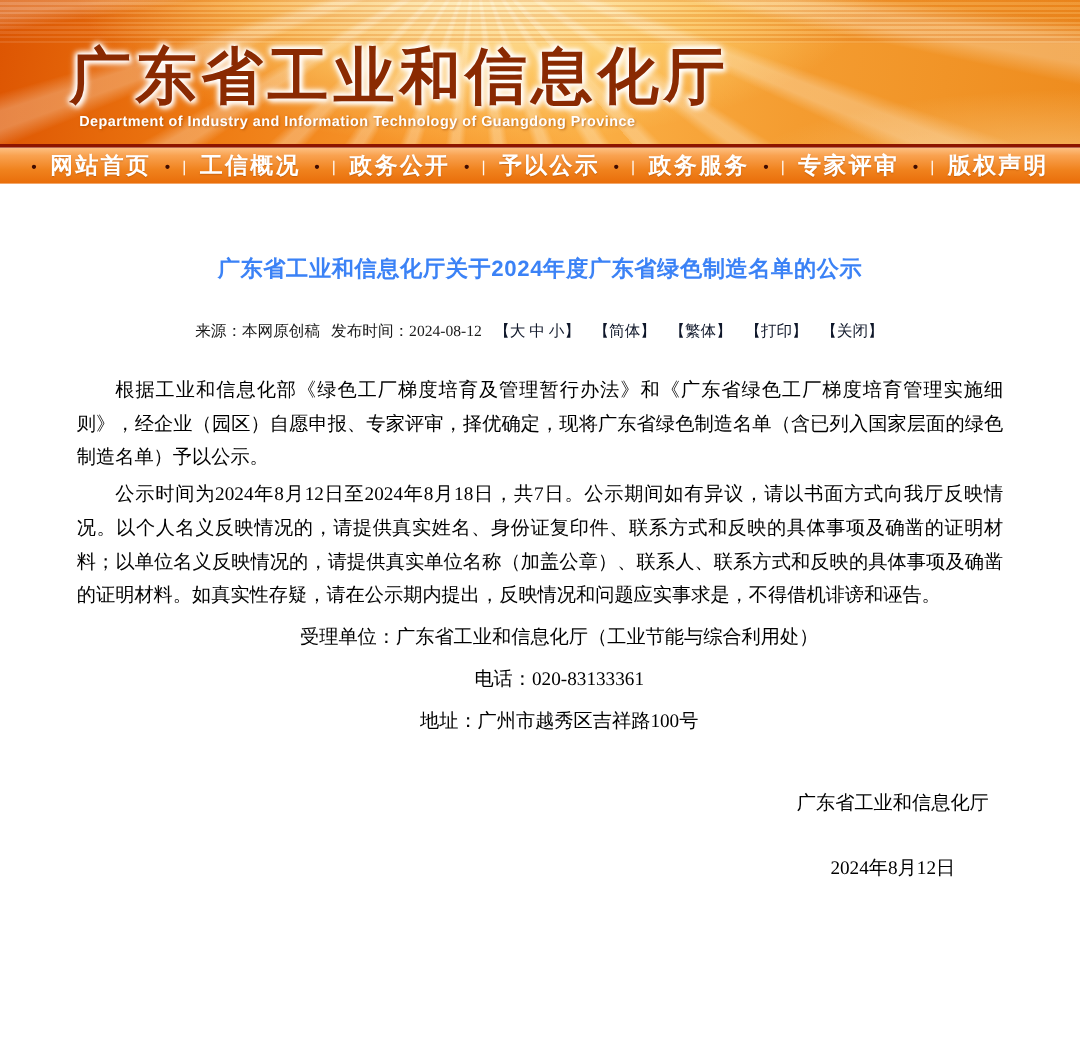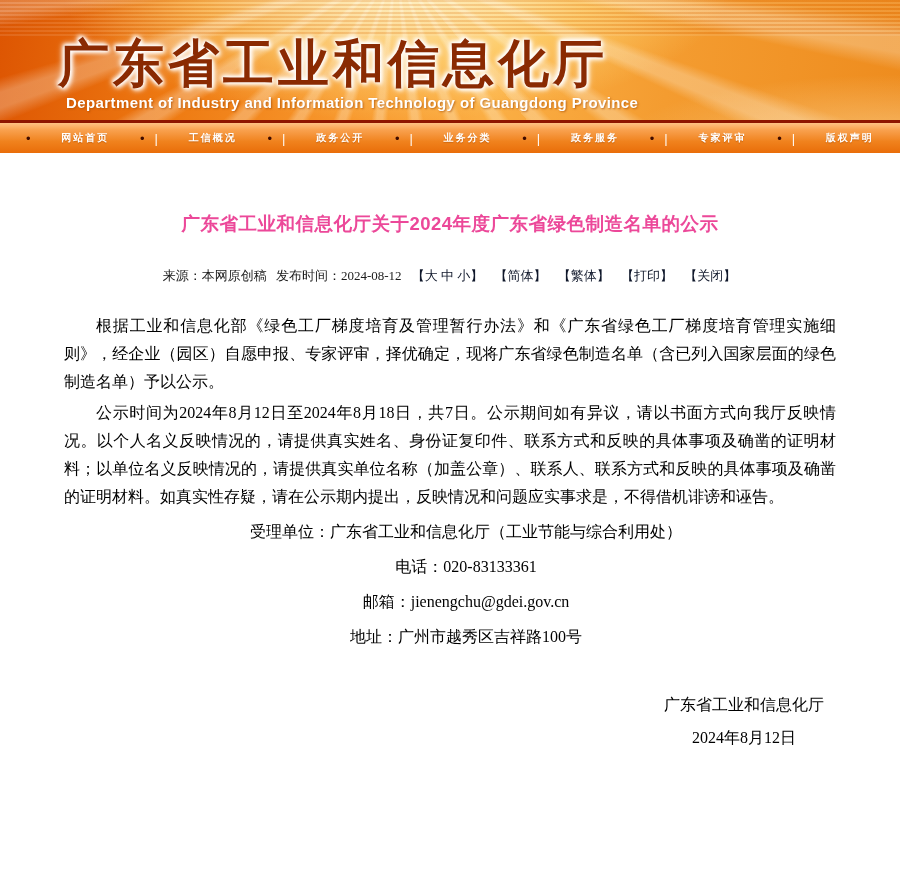--- a/index.html
+++ b/index.html
@@ -39,41 +39,41 @@
     color: #8a2a02;
     text-shadow:
       0 0 3px #ffffff, 0 0 5px #ffffff, 0 0 8px rgba(255,255,255,0.95),
       2px 2px 4px rgba(255,255,255,0.85), -2px -2px 4px rgba(255,255,255,0.85);
     white-space: nowrap;
   }
   .banner-title-en {
     position: absolute;
     left: 66px;
     top: 94px;
-    font-size: 15px;
+    font-size: 12px;
     font-weight: 700;
     letter-spacing: 0.4px;
     color: #ffffff;
     text-shadow: 1px 1px 2px rgba(160,70,0,0.65);
     white-space: nowrap;
   }
 
   
   .nav {
     height: 30px;
     border-top: 3px solid #8d1500;
     background: linear-gradient(180deg, #fdc183 0%, #f9a250 22%, #f0821d 62%, #e96d09 100%);
     display: flex;
     align-items: center;
     justify-content: space-between;
     padding: 0 26px;
   }
   .nav-item {
     color: #ffffff;
-    font-size: 10px;
+    font-size: 19px;
     font-weight: 700;
     text-decoration: none;
     letter-spacing: 2px;
     text-shadow: 0 1px 1px rgba(170,75,0,0.55);
     cursor: pointer;
     white-space: nowrap;
   }
   .nav-sep { display: inline-flex; align-items: center; gap: 10px; }
   .nav-bullet { color: #3f0c00; font-size: 13px; line-height: 1; }
   .nav-pipe { color: rgba(255,255,255,0.95); font-size: 13px; font-weight: 400; }
@@ -85,21 +85,21 @@
     padding-top: 58px;
     padding-bottom: 30px;
     color: #000000;
   }
   .article-title {
     margin: 0;
     text-align: center;
     font-size: 18.5px;
     font-weight: 700;
     font-family: "Liberation Sans", sans-serif;
-    color: #ec4899;
+    color: #3b82f6;
     letter-spacing: 0.5px;
   }
   .meta {
     margin-top: 31px;
     text-align: center;
     font-size: 13px;
     color: #1a1a1a;
     font-family: "Liberation Serif", serif;
   }
   .meta .meta-plain { margin: 0 3px; }
@@ -127,21 +127,21 @@
   }
   .signature {
     margin-top: 40px;
     text-align: right;
     padding-right: 12px;
     font-size: 16px;
     font-family: "Liberation Serif", serif;
   }
   .sig-block { display: inline-block; text-align: center; }
   .sig-name { display: block; }
-  .sig-date { display: block; margin-top: 5px; }
+  .sig-date { display: block; margin-top: 26px; }
 </style>
 </head>
 <body>
 
 <div class="page">
 
   <div class="banner">
     <div class="banner-title-cn">广东省工业和信息化厅</div>
     <div class="banner-title-en">Department of Industry and Information Technology of Guangdong Province</div>
   </div>
@@ -156,21 +156,21 @@
     <a class="nav-item">工信概况</a>
     <span class="nav-sep">
         <span class="nav-bullet">•</span>
         <span class="nav-pipe">|</span>
       </span>
     <a class="nav-item">政务公开</a>
     <span class="nav-sep">
         <span class="nav-bullet">•</span>
         <span class="nav-pipe">|</span>
       </span>
-    <a class="nav-item">业务分类</a>
+    <a class="nav-item">予以公示</a>
     <span class="nav-sep">
         <span class="nav-bullet">•</span>
         <span class="nav-pipe">|</span>
       </span>
     <a class="nav-item">政务服务</a>
     <span class="nav-sep">
         <span class="nav-bullet">•</span>
         <span class="nav-pipe">|</span>
       </span>
     <a class="nav-item">专家评审</a>
@@ -192,21 +192,20 @@
       <a class="meta-link">【繁体】</a>
       <a class="meta-link">【打印】</a>
       <a class="meta-link">【关闭】</a>
     </div>
 
     <div class="article-body">
       <p>根据工业和信息化部《绿色工厂梯度培育及管理暂行办法》和《广东省绿色工厂梯度培育管理实施细则》，经企业（园区）自愿申报、专家评审，择优确定，现将广东省绿色制造名单（含已列入国家层面的绿色制造名单）予以公示。</p>
       <p>公示时间为2024年8月12日至2024年8月18日，共7日。公示期间如有异议，请以书面方式向我厅反映情况。以个人名义反映情况的，请提供真实姓名、身份证复印件、联系方式和反映的具体事项及确凿的证明材料；以单位名义反映情况的，请提供真实单位名称（加盖公章）、联系人、联系方式和反映的具体事项及确凿的证明材料。如真实性存疑，请在公示期内提出，反映情况和问题应实事求是，不得借机诽谤和诬告。</p>
       <p class="contact-line">受理单位：广东省工业和信息化厅（工业节能与综合利用处）</p>
       <p class="contact-line">电话：020-83133361</p>
-      <p class="contact-line">邮箱：jienengchu@gdei.gov.cn</p>
       <p class="contact-line">地址：广州市越秀区吉祥路100号</p>
 
       <div class="signature">
         <span class="sig-block">
           <span class="sig-name">广东省工业和信息化厅</span>
           <span class="sig-date">2024年8月12日</span>
         </span>
       </div>
     </div>
   </div>

